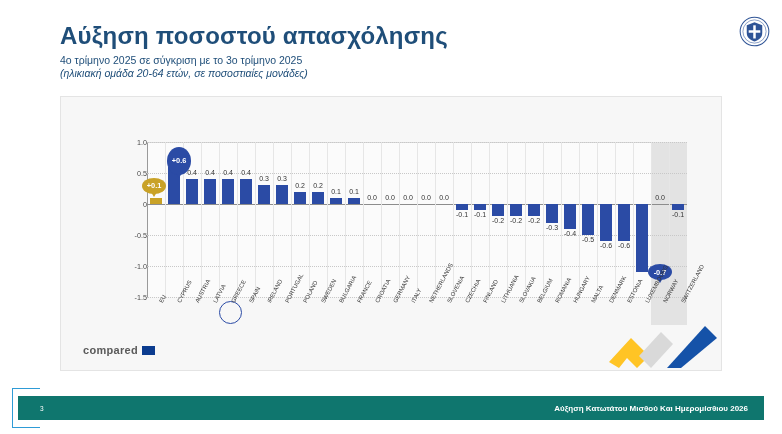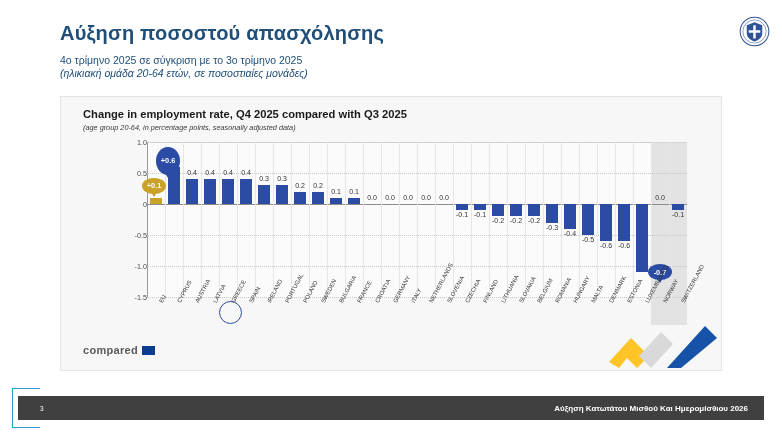--- a/index.html
+++ b/index.html
@@ -7,21 +7,21 @@
   body {
     font-family: "Liberation Sans", sans-serif;
     background:#ffffff;
     position:relative;
     overflow:hidden;
   }
 
   
   #slide-title {
     position:absolute; left:60px; top:22px;
-    font-size:20px; font-weight:bold; color:#1f4e79;
+    font-size:24px; font-weight:bold; color:#1f4e79;
     letter-spacing:.2px;
   }
   #slide-sub1 {
     position:absolute; left:60px; top:54px;
     font-size:10.5px; color:#1f4e79;
   }
   #slide-sub2 {
     position:absolute; left:60px; top:67px;
     font-size:10.5px; color:#1f4e79; font-style:italic;
   }
@@ -123,21 +123,21 @@
   #eurostat-word { font-size:11px; font-weight:bold; color:#5a5a5a; letter-spacing:.3px; }
   #eu-flag { width:13px; height:9px; background:#0b3c8f; position:relative; }
 
   
   #chevron { position:absolute; right:4px; bottom:2px; width:108px; height:46px; }
 
   
   #footer-bar {
     position:absolute; left:18px; bottom:14px;
     width:746px; height:24px;
-    background:#404040;
+    background:#0f766e;
   }
   #footer-page {
     position:absolute; left:22px; top:50%; transform:translateY(-50%);
     font-size:6.5px; color:#ffffff;
   }
   #footer-text {
     position:absolute; right:16px; top:50%; transform:translateY(-50%);
     font-size:8px; font-weight:bold; color:#ffffff;
   }
   #footer-accent {
@@ -157,22 +157,20 @@
   <svg id="gov-emblem" viewBox="0 0 40 40">
     <circle cx="20" cy="20" r="18.5" fill="none" stroke="#2f5496" stroke-width="1.3"></circle>
     <circle cx="20" cy="20" r="15" fill="none" stroke="#2f5496" stroke-width="0.7"></circle>
     <path d="M20 8 L30 12 V22 C30 28 25 31.5 20 33 C15 31.5 10 28 10 22 V12 Z" fill="#2f5496"></path>
     <rect x="18.4" y="12" width="3.2" height="17" fill="#fff"></rect>
     <rect x="12.5" y="18.4" width="15" height="3.2" fill="#fff"></rect>
   </svg>
 </div>
 
 <div id="chart-card">
-  <div id="chart-title">Change in employment rate, Q4 2025 compared with Q3 2025</div>
-  <div id="chart-subtitle">(age group 20-64, in percentage points, seasonally adjusted data)</div>
 
   <div id="plot">
     <div id="plot-frame"></div>
     <div id="efta-band" style="left: 504px; width: 36px;"></div>
     <div id="grid-layer">
         <div class="gridline-h" style="top: 0px;"></div>
         <div class="gridline-h" style="top: 31px;"></div>
         <div class="zeroline" style="top: 62px;"></div>
         <div class="gridline-h" style="top: 93px;"></div>
         <div class="gridline-h" style="top: 124px;"></div>
@@ -267,21 +265,21 @@
         <div class="bar" title="DENMARK: -0.6" style="left: 453.42px; width: 11.16px; top: 62px; height: 37.2px;"></div>
         <div class="bar-label" style="left: 450px; width: 18px; top: 100.2px;">-0.6</div>
         <div class="bar" title="ESTONIA: -0.6" style="left: 471.42px; width: 11.16px; top: 62px; height: 37.2px;"></div>
         <div class="bar-label" style="left: 468px; width: 18px; top: 100.2px;">-0.6</div>
         <div class="bar" title="LUXEMBOURG: -1.1" style="left: 489.42px; width: 11.16px; top: 62px; height: 68.2px;"></div>
         <div class="bar" title="NORWAY: 0" style="left: 507.42px; width: 11.16px; top: 62px; height: 0px;"></div>
         <div class="bar-label" style="left: 504px; width: 18px; top: 52px;">0.0</div>
         <div class="bar" title="SWITZERLAND: -0.1" style="left: 525.42px; width: 11.16px; top: 62px; height: 6.2px;"></div>
         <div class="bar-label" style="left: 522px; width: 18px; top: 69.2px;">-0.1</div>
         <div class="callout gold" style="width: 24px; height: 16px; left: -5px; top: 35.8px;">+0.1</div>
-        <div class="callout blue" style="width: 24px; height: 28px; left: 9px; top: 4.8px;">+0.6</div>
+        <div class="callout blue" style="width: 24px; height: 28px; left: 20px; top: 4.8px;">+0.6</div>
         <div class="callout blue" style="width: 24px; height: 16px; left: 501px; top: 122.2px;">-0.7</div>
       </div>
     <div id="greece-ring" style="left: 72px; top: 159px; width: 23px; height: 23px;"></div>
   <div class="cat-label" style="left: 11px;">EU</div>
       <div class="cat-label" style="left: 29px;">CYPRUS</div>
       <div class="cat-label" style="left: 47px;">AUSTRIA</div>
       <div class="cat-label" style="left: 65px;">LATVIA</div>
       <div class="cat-label" style="left: 83px;">GREECE</div>
       <div class="cat-label" style="left: 101px;">SPAIN</div>
       <div class="cat-label" style="left: 119px;">IRELAND</div>

